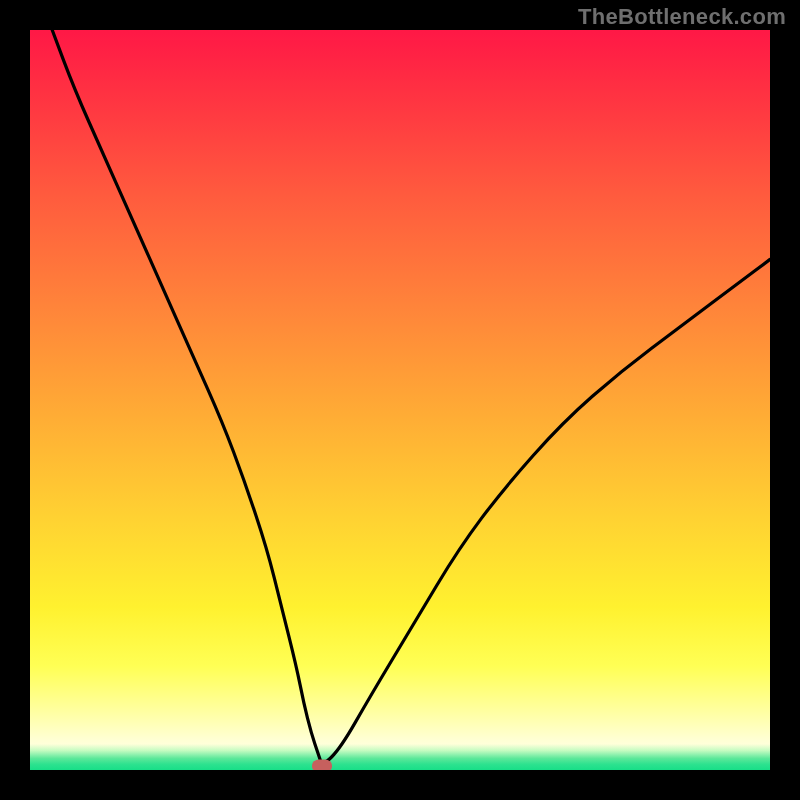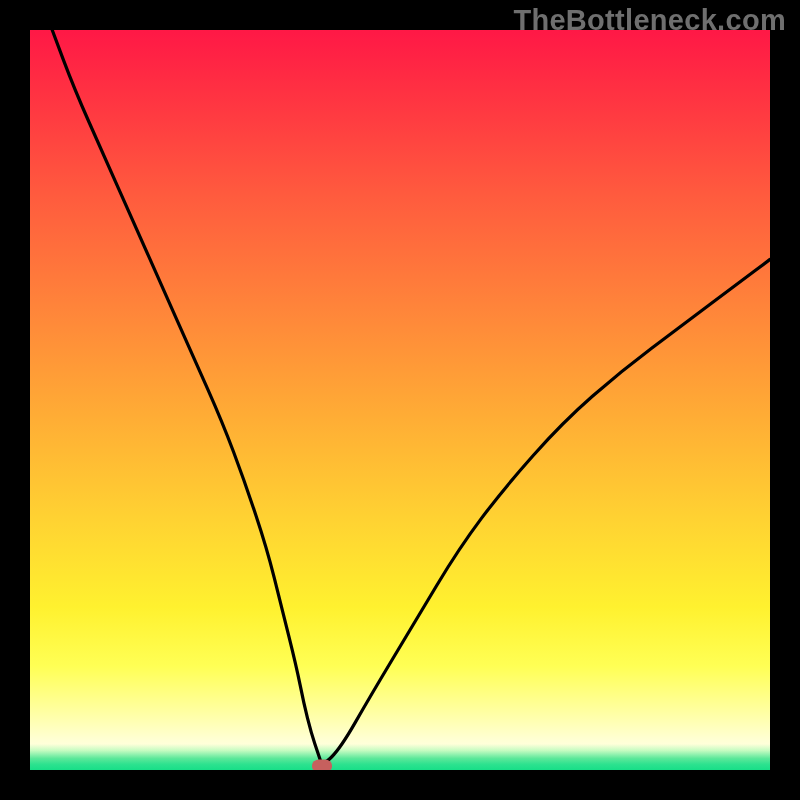--- a/index.html
+++ b/index.html
@@ -15,21 +15,21 @@
     position: relative;
     width: 800px;
     height: 800px;
     background: #000;
   }
   .watermark {
     position: absolute;
     top: 4px;
     right: 14px;
     color: #6f6f6f;
-    font-size: 29px;
+    font-size: 22px;
     font-weight: 600;
     z-index: 20;
     letter-spacing: 0.3px;
   }
   
   .plot {
     position: absolute;
     left: 30px;
     top: 30px;
     width: 740px;

